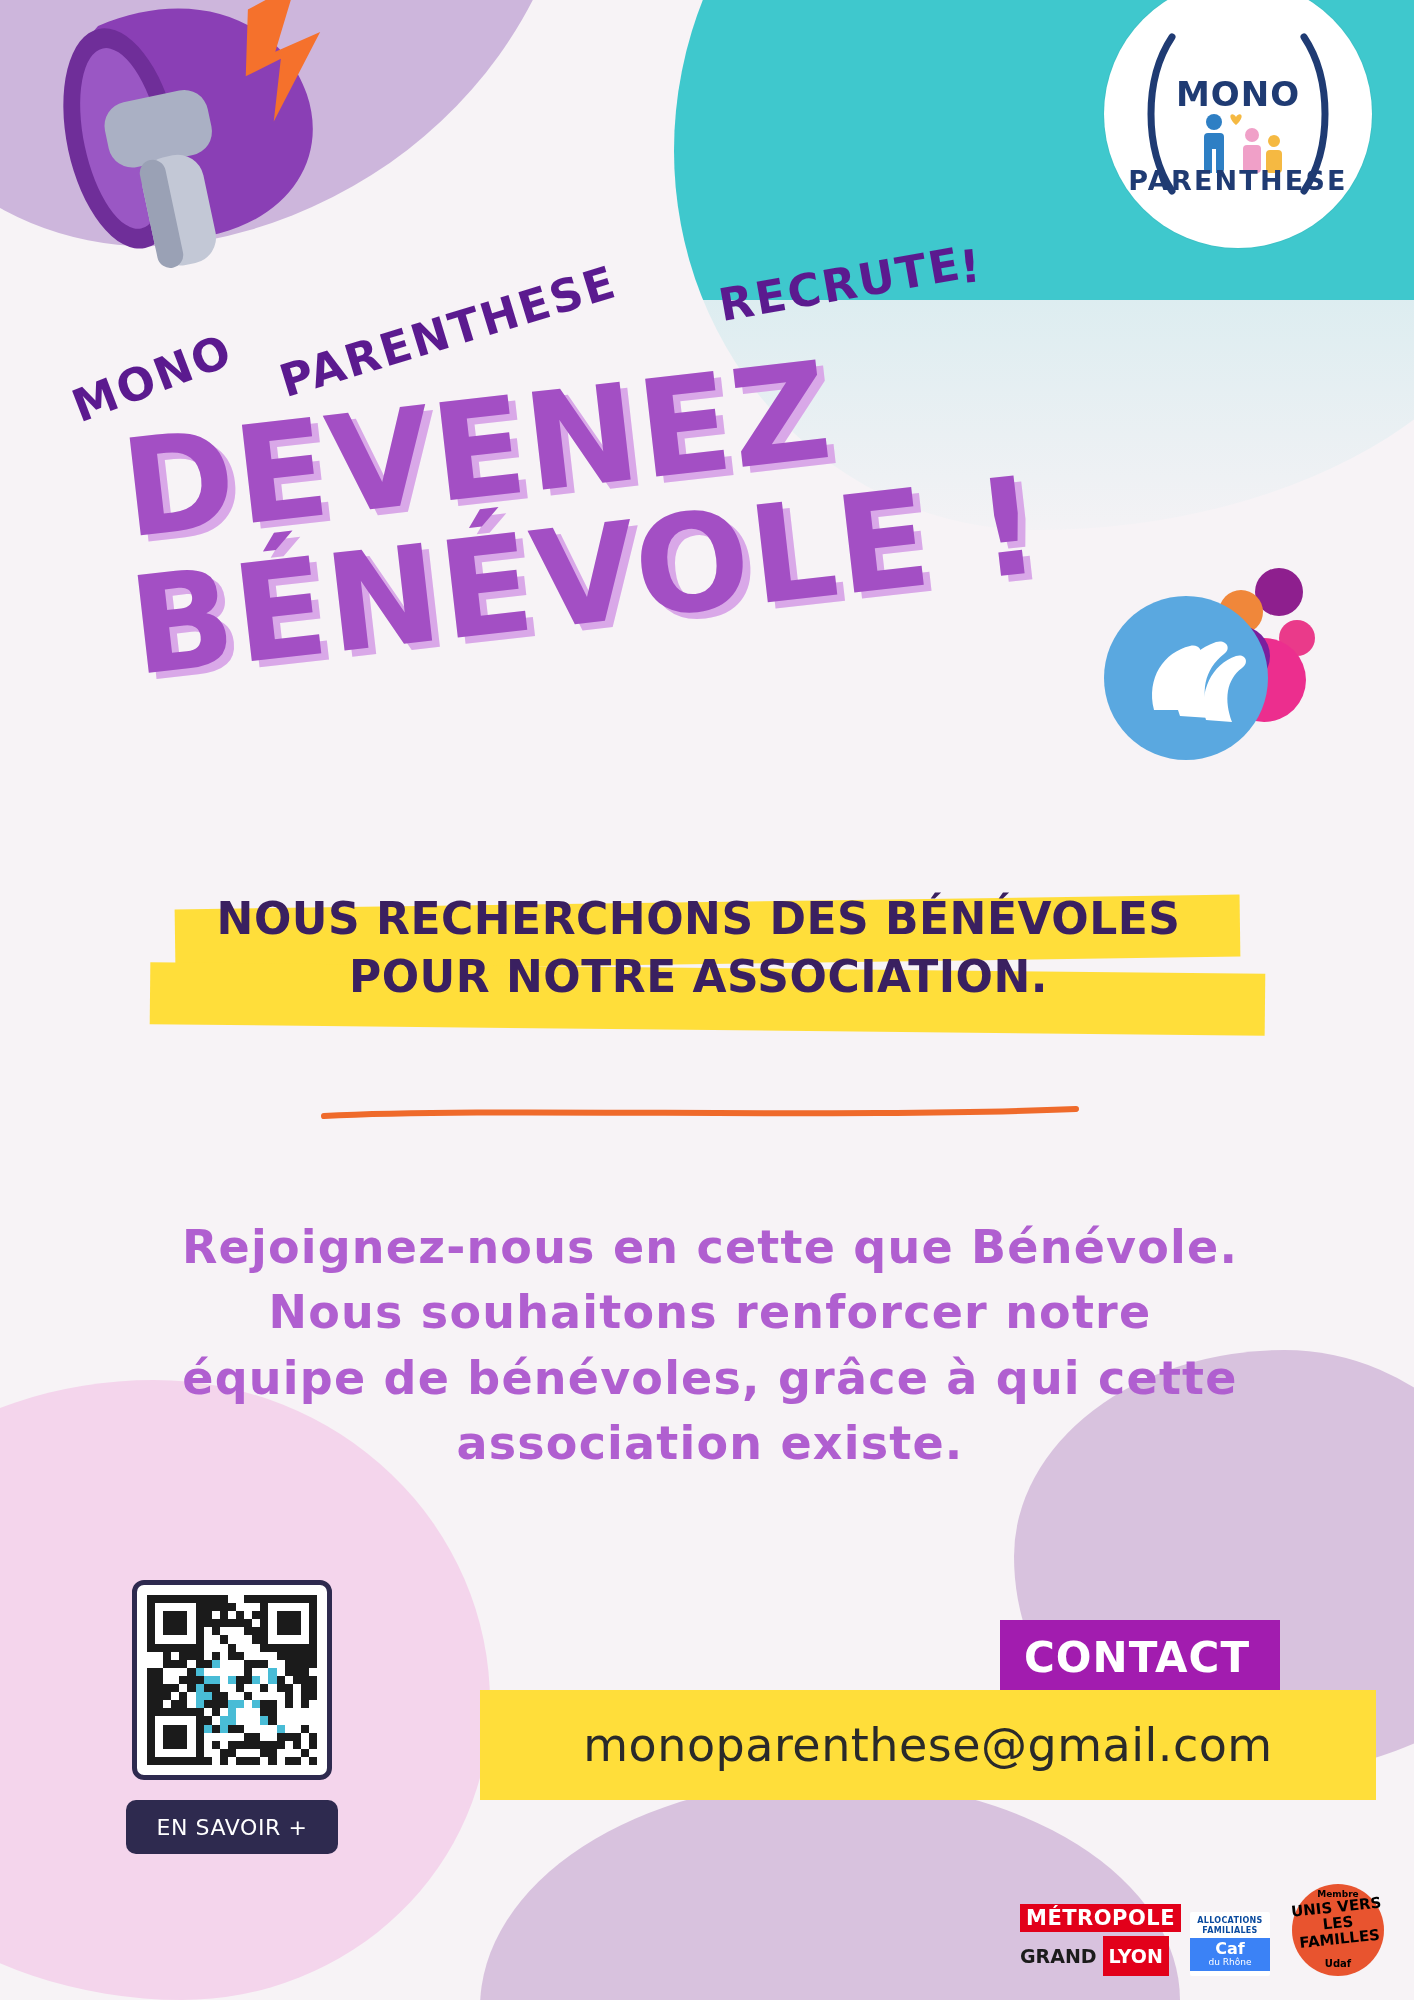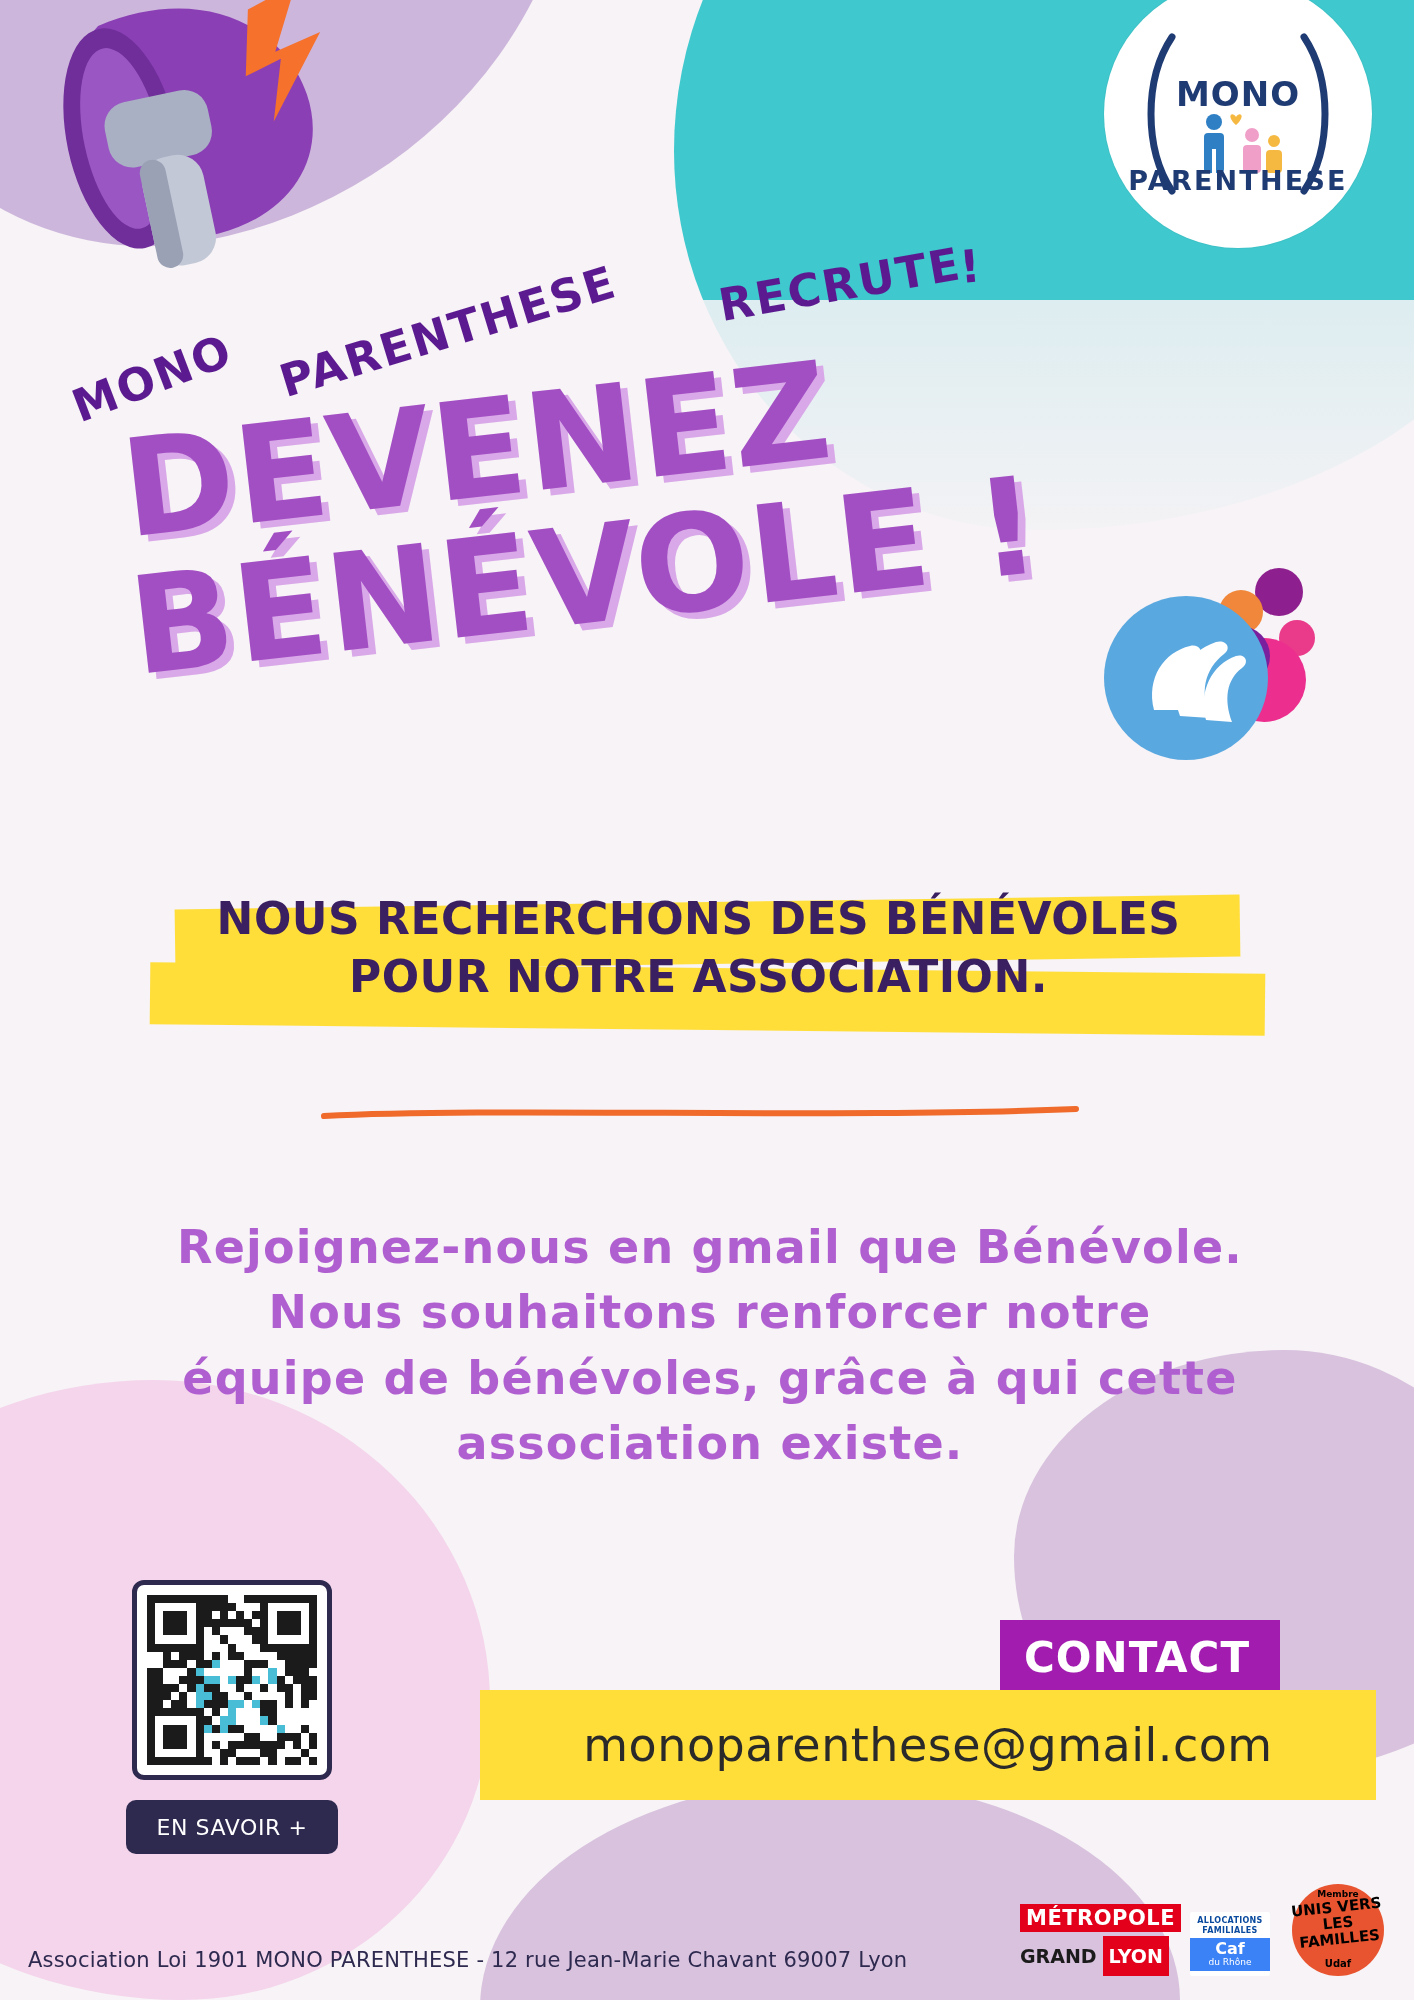--- a/index.html
+++ b/index.html
@@ -477,21 +477,21 @@
     <div class="sub-text">POUR NOTRE ASSOCIATION.</div>
   </div>
 
   <div class="orange-rule">
     <svg viewBox="0 0 760 16" width="760" height="16" preserveAspectRatio="none">
       <path d="M4 11 C 180 2, 520 14, 756 4" stroke="#ef6a2b" stroke-width="6" fill="none" stroke-linecap="round"></path>
     </svg>
   </div>
 
   <div class="body-text">
-    <div>Rejoignez-nous en gmail que Bénévole.</div>
+    <div>Rejoignez-nous en cette que Bénévole.</div>
     <div>Nous souhaitons renforcer notre</div>
     <div>équipe de bénévoles, grâce à qui cette</div>
     <div>association existe.</div>
   </div>
 
   <div class="qr-card">
     <div class="qr-grid" id="qr">
         <i class="qr-b"></i>
         <i class="qr-b"></i>
         <i class="qr-b"></i>
@@ -933,21 +933,20 @@
         <i class="qr-b"></i>
         <i></i>
         <i class="qr-b"></i>
       </div>
   </div>
   <div class="en-savoir">EN SAVOIR +</div>
 
   <div class="contact-badge">CONTACT</div>
   <div class="contact-mail">monoparenthese@gmail.com</div>
 
-  <div class="footer-text">Association Loi 1901 MONO PARENTHESE - 12 rue Jean-Marie Chavant 69007 Lyon</div>
 
   <div class="partners">
     <div class="p-metropole">
       <span class="row1">MÉTROPOLE</span>
       <div class="row2">
         <span class="grand">GRAND</span>
         <span class="lyon">LYON</span>
       </div>
     </div>
     <div class="p-caf">

